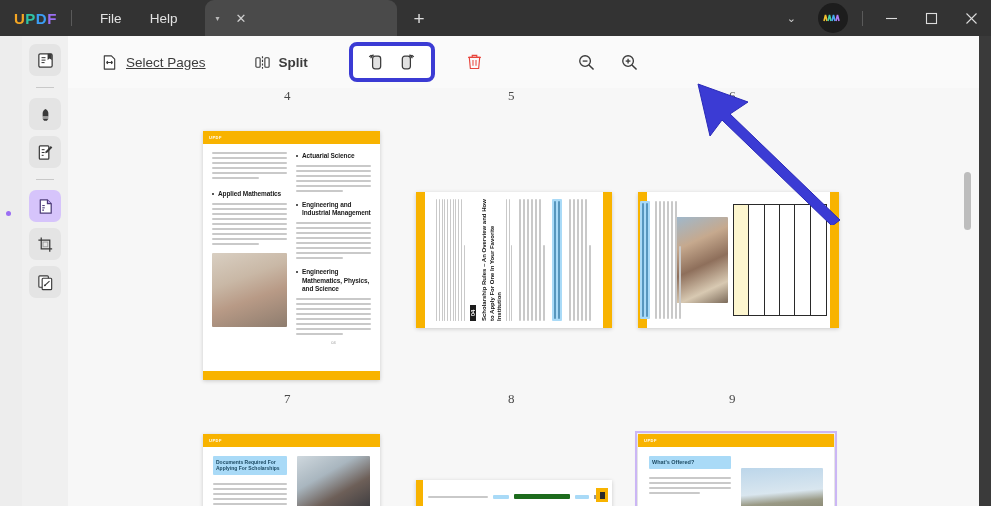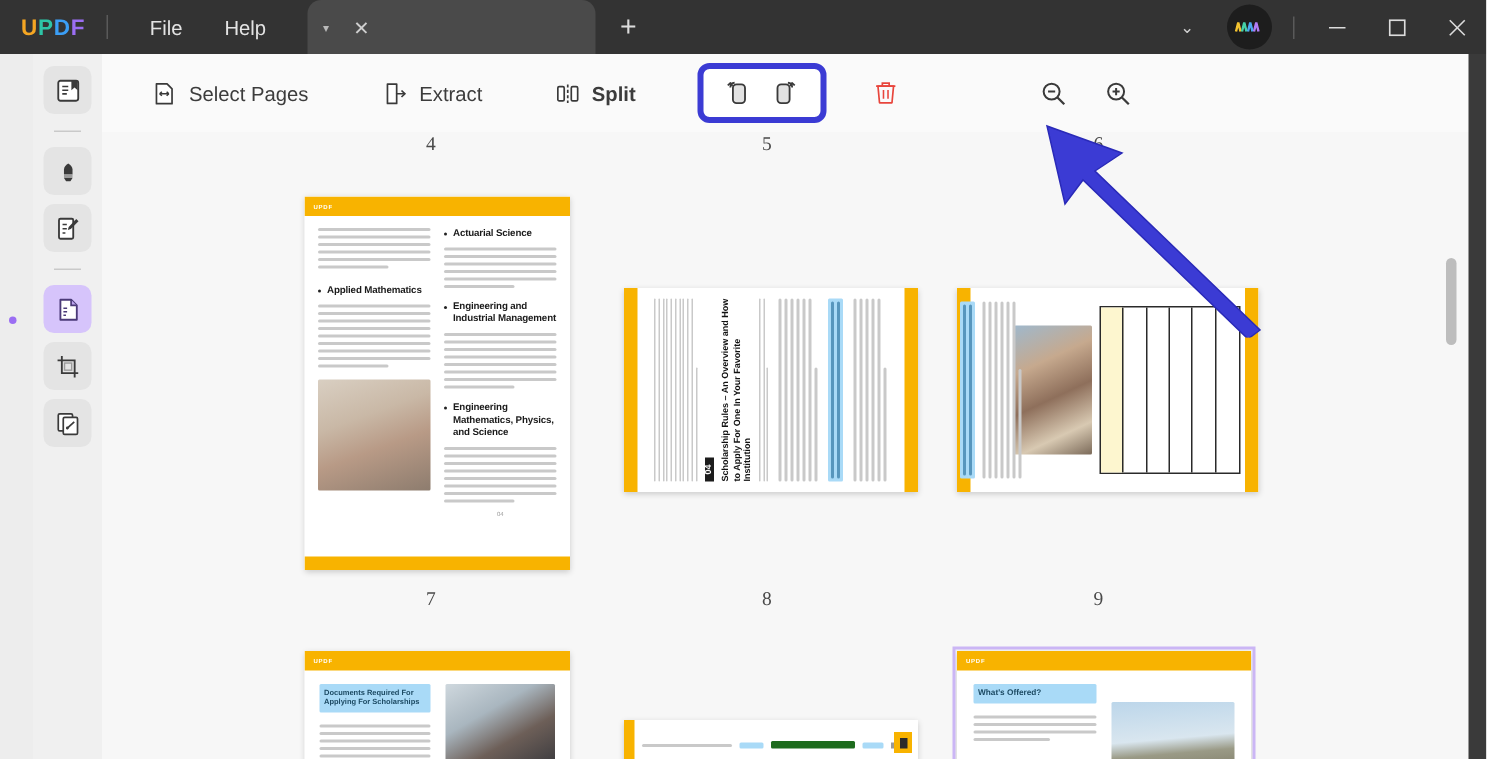--- a/index.html
+++ b/index.html
@@ -226,39 +226,31 @@
         <rect x="3" y="3" width="10" height="12" rx="1" fill="#fff" stroke="#3a3a3a" stroke-width="1.2"></rect>
         <rect x="6.5" y="5.5" width="10" height="12" rx="1" fill="#fff" stroke="#3a3a3a" stroke-width="1.2"></rect>
         <line x1="8.8" y1="13.6" x2="14.2" y2="8.6" stroke="#3a3a3a" stroke-width="1.2"></line>
         <circle cx="9.4" cy="13" r="1" fill="#3a3a3a"></circle>
       </svg>
     </div>
   </div>
 
   <div class="toolbar">
 
-    <div class="tool" style="margin-left:25px;">
+    <div class="tool" style="margin-left:25px;text-decoration:underline;">
       <svg width="17" height="17" viewBox="0 0 18 18">
         <path d="M3.5,2 L11,2 L14.5,5.5 L14.5,16 L3.5,16 Z" fill="#fff" stroke="#3a3a3a" stroke-width="1.2" stroke-linejoin="round"></path>
         <line x1="5.8" y1="9" x2="12.2" y2="9" stroke="#3a3a3a" stroke-width="1.1"></line>
         <path d="M5.8,9 L7.3,7.6 M5.8,9 L7.3,10.4 M12.2,9 L10.7,7.6 M12.2,9 L10.7,10.4" stroke="#3a3a3a" stroke-width="1.1" fill="none"></path>
       </svg>
       <span>Select Pages</span>
     </div>
 
 
 
-    <div class="tool" style="margin-left:33px;">
-      <svg width="17" height="17" viewBox="0 0 18 18">
-        <path d="M3.5,2.2 L10,2.2 L10,15.8 L3.5,15.8 Z" fill="#fff" stroke="#3a3a3a" stroke-width="1.2" stroke-linejoin="round"></path>
-        <line x1="9.5" y1="9" x2="15.6" y2="9" stroke="#3a3a3a" stroke-width="1.2"></line>
-        <path d="M13.4,6.7 L15.8,9 L13.4,11.3" fill="none" stroke="#3a3a3a" stroke-width="1.2"></path>
-      </svg>
-      <span>Extract</span>
-    </div>
 
     <div class="tool" style="margin-left:32px;font-weight:bold;">
       <svg width="17" height="17" viewBox="0 0 18 18">
         <rect x="2" y="4" width="4.5" height="10" rx="1" fill="#fff" stroke="#3a3a3a" stroke-width="1.2"></rect>
         <rect x="11.5" y="4" width="4.5" height="10" rx="1" fill="#fff" stroke="#3a3a3a" stroke-width="1.2"></rect>
         <line x1="9" y1="2.4" x2="9" y2="15.6" stroke="#3a3a3a" stroke-width="1.2" stroke-dasharray="2.2 1.6"></line>
       </svg>
       <span>Split</span>
     </div>
 

